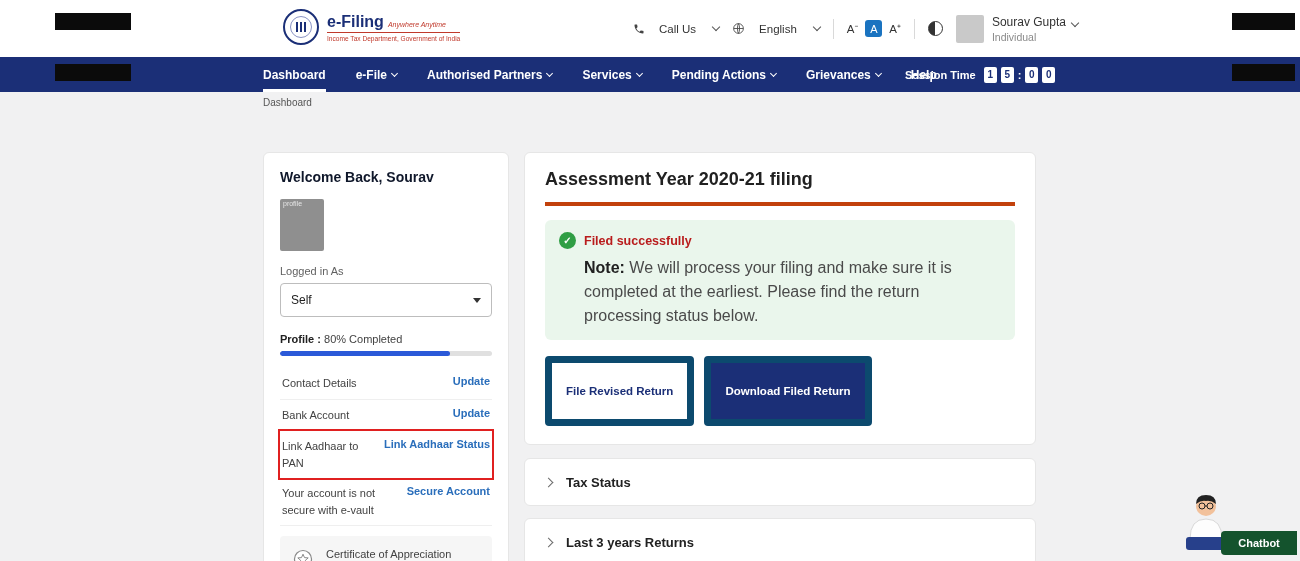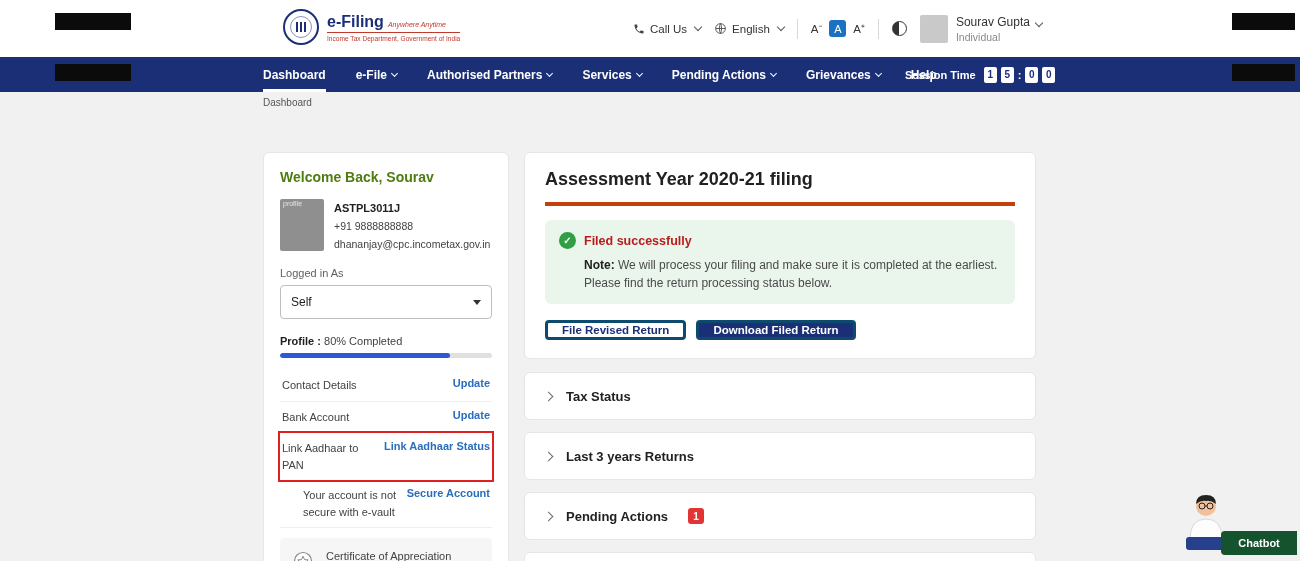--- a/index.html
+++ b/index.html
@@ -22,21 +22,21 @@
   .emblem-inner { width:22px; height:22px; border-radius:50%; border:1px solid #8a93c4;
                   display:flex; align-items:center; justify-content:center; }
   .pillars { display:flex; gap:2px; }
   .pillars i { display:block; width:2px; height:10px; background:#1b2f77; }
   .logo-text .brandline { display:flex; align-items:baseline; gap:4px; }
   .brand { font-size:16px; font-weight:700; color:#1b2f77; }
   .tagline { font-size:7px; color:#c0392b; font-style:italic; }
   .dept { font-size:6.6px; color:#c0392b; border-top:1px solid #c0392b; padding-top:2px; margin-top:1px; }
 
   .top-actions { position:absolute; left:633px; top:0; height:57px; display:flex; align-items:center; gap:13px; }
-  .top-item { display:flex; align-items:center; gap:5px; font-size:11.5px; color:#333; cursor:pointer; white-space:nowrap; }
+  .top-item { display:flex; align-items:center; gap:14px; font-size:11.5px; color:#333; cursor:pointer; white-space:nowrap; }
   .vsep { width:1px; height:20px; background:#d9d9d9; }
   .chev { display:inline-block; width:6px; height:6px; border-right:1.4px solid #555; border-bottom:1.4px solid #555;
           transform:rotate(45deg); margin-left:3px; margin-top:-3px; }
   .fontsize { display:flex; align-items:center; gap:7px; font-size:11.5px; }
   .fs-btn { cursor:pointer; color:#333; }
   .fs-current { background:#1a73c0; color:#fff; width:17px; height:17px; border-radius:3px;
                 display:flex; align-items:center; justify-content:center; font-size:11px; }
   .contrast { width:15px; height:15px; border-radius:50%; border:1px solid #333;
               background:linear-gradient(90deg,#333 50%,#fff 50%); cursor:pointer; }
   .userbox { display:flex; align-items:center; gap:8px; cursor:pointer; }
@@ -58,21 +58,21 @@
   .colon { color:#fff; font-size:11px; font-weight:700; }
 
   
   .breadcrumb { position:absolute; left:263px; top:97px; font-size:10px; color:#555; cursor:pointer; }
 
   
   .card { background:#fff; border:1px solid #e6e6e6; border-radius:6px; }
 
   
   .profile-card { position:absolute; left:263px; top:152px; width:246px; height:470px; padding:16px; }
-  .welcome { font-size:14px; font-weight:700; color:#4d7c0f; margin-bottom:14px; }
+  .welcome { font-size:14px; font-weight:700; color:#0f172a; margin-bottom:14px; }
   .pblock { display:flex; gap:10px; margin-bottom:14px; }
   .pavatar { width:44px; height:52px; background:#8f8f8f; border-radius:2px; position:relative; flex:none; }
   .pavatar span { position:absolute; left:3px; top:1px; font-size:7px; color:#e6e6e6; }
   .pinfo { font-size:10.5px; color:#424242; line-height:1.7; min-width:0; }
   .pan { font-weight:700; color:#212121; font-size:11px; }
   .email { white-space:nowrap; }
   .lbl-small { font-size:11px; color:#616161; margin-bottom:6px; }
   .selectbox { height:28px; border:1px solid #bdbdbd; border-radius:4px; display:flex; align-items:center;
                justify-content:space-between; padding:16px 10px; font-size:12px; color:#212121; cursor:pointer;
                margin-bottom:16px; background:#fff; }
@@ -96,24 +96,24 @@
   .rightcol { position:absolute; left:524px; top:152px; width:512px; }
   .filing-card { padding:16px 20px 18px 20px; margin-bottom:13px; }
   .filing-title { font-size:18px; font-weight:700; color:#212121; padding-bottom:12px;
                   border-bottom:4px solid #c2410c; }
   .successbox { background:#eaf6ec; border-radius:6px; padding:12px 14px; margin-top:14px; }
   .success-head { display:flex; align-items:center; gap:8px; }
   .checkcircle { width:17px; height:17px; border-radius:50%; background:#2f9e44; color:#fff;
                  display:flex; align-items:center; justify-content:center; flex:none; }
   .checkcircle::after { content:"✓"; font-size:10px; font-weight:700; }
   .success-title { font-size:12.5px; font-weight:700; color:#b91c1c; }
-  .note { font-size:12px; color:#4a4a4a; line-height:1.5; margin-top:7px; padding-left:25px; }
+  .note { font-size:16px; color:#4a4a4a; line-height:1.5; margin-top:7px; padding-left:25px; }
   .note b { color:#212121; }
   .btnrow { display:flex; gap:10px; margin-top:16px; }
-  .btn { font-size:11.5px; font-weight:700; border-radius:4px; padding:1px 14px; cursor:pointer; border:3px solid #0c4a6e; }
+  .btn { font-size:11.5px; font-weight:700; border-radius:4px; padding:22px 14px; cursor:pointer; border:7px solid #0c4a6e; }
   .btn-outline { background:#fff; color:#1b2f77; }
   .btn-solid { background:#1b2f77; color:#fff; }
 
   .acc { height:48px; margin-bottom:12px; display:flex; align-items:center; gap:14px;
          padding:0 20px; cursor:pointer; }
   .acc-chev { width:7px; height:7px; border-right:1.6px solid #6b6b6b; border-bottom:1.6px solid #6b6b6b;
               transform:rotate(-45deg); flex:none; }
   .acc-label { font-size:13px; font-weight:700; color:#212121; }
   .badge { min-width:16px; height:16px; background:#e23434; color:#fff; font-size:10px; font-weight:700;
            border-radius:3px; display:inline-flex; align-items:center; justify-content:center;
@@ -232,25 +232,20 @@
 
   <div class="breadcrumb">Dashboard</div>
 
   <section class="card profile-card">
     <div class="welcome">Welcome Back, Sourav</div>
 
     <div class="pblock">
       <div class="pavatar">
         <span>profile</span>
       </div>
-      <div class="pinfo">
-        <div class="pan">ASTPL3011J</div>
-        <div>+91 9888888888</div>
-        <div class="email">dhananjay@cpc.incometax.gov.in</div>
-      </div>
     </div>
 
     <div class="lbl-small">Logged in As</div>
     <div class="selectbox">
       <span>Self</span>
       <span class="sel-caret"></span>
     </div>
 
     <div class="completion">
       <b>Profile :</b>
@@ -268,21 +263,21 @@
       <span class="rlabel">Bank Account</span>
       <span class="action">Update</span>
     </div>
     <div class="hl-box">
       <div class="prow">
         <span class="rlabel">Link Aadhaar to PAN</span>
         <span class="action">Link Aadhaar Status</span>
       </div>
     </div>
     <div class="prow">
-      <span class="rlabel" style="max-width:115px;margin-left:21px;">Your account is not secure with e-vault</span>
+      <span class="rlabel" style="max-width:115px;">Your account is not secure with e-vault</span>
       <span class="action">Secure Account</span>
     </div>
 
     <div class="cert">
       <svg class="cert-icon" width="26" height="32" viewBox="0 0 26 32">
         <circle cx="13" cy="11" r="8.5" fill="#fff" stroke="#8a8a8a" stroke-width="1.2"></circle>
         <polygon points="13,6.2 14.5,9.6 18.2,9.9 15.4,12.3 16.3,15.9 13,13.9 9.7,15.9 10.6,12.3 7.8,9.9 11.5,9.6" fill="none" stroke="#8a8a8a" stroke-width="1"></polygon>
         <path d="M9.5 18.5 L7 28 L10.8 25.2 L13 29" fill="none" stroke="#8a8a8a" stroke-width="1.2"></path>
         <path d="M16.5 18.5 L19 28 L15.2 25.2 L13 29" fill="none" stroke="#8a8a8a" stroke-width="1.2"></path>
       </svg>

